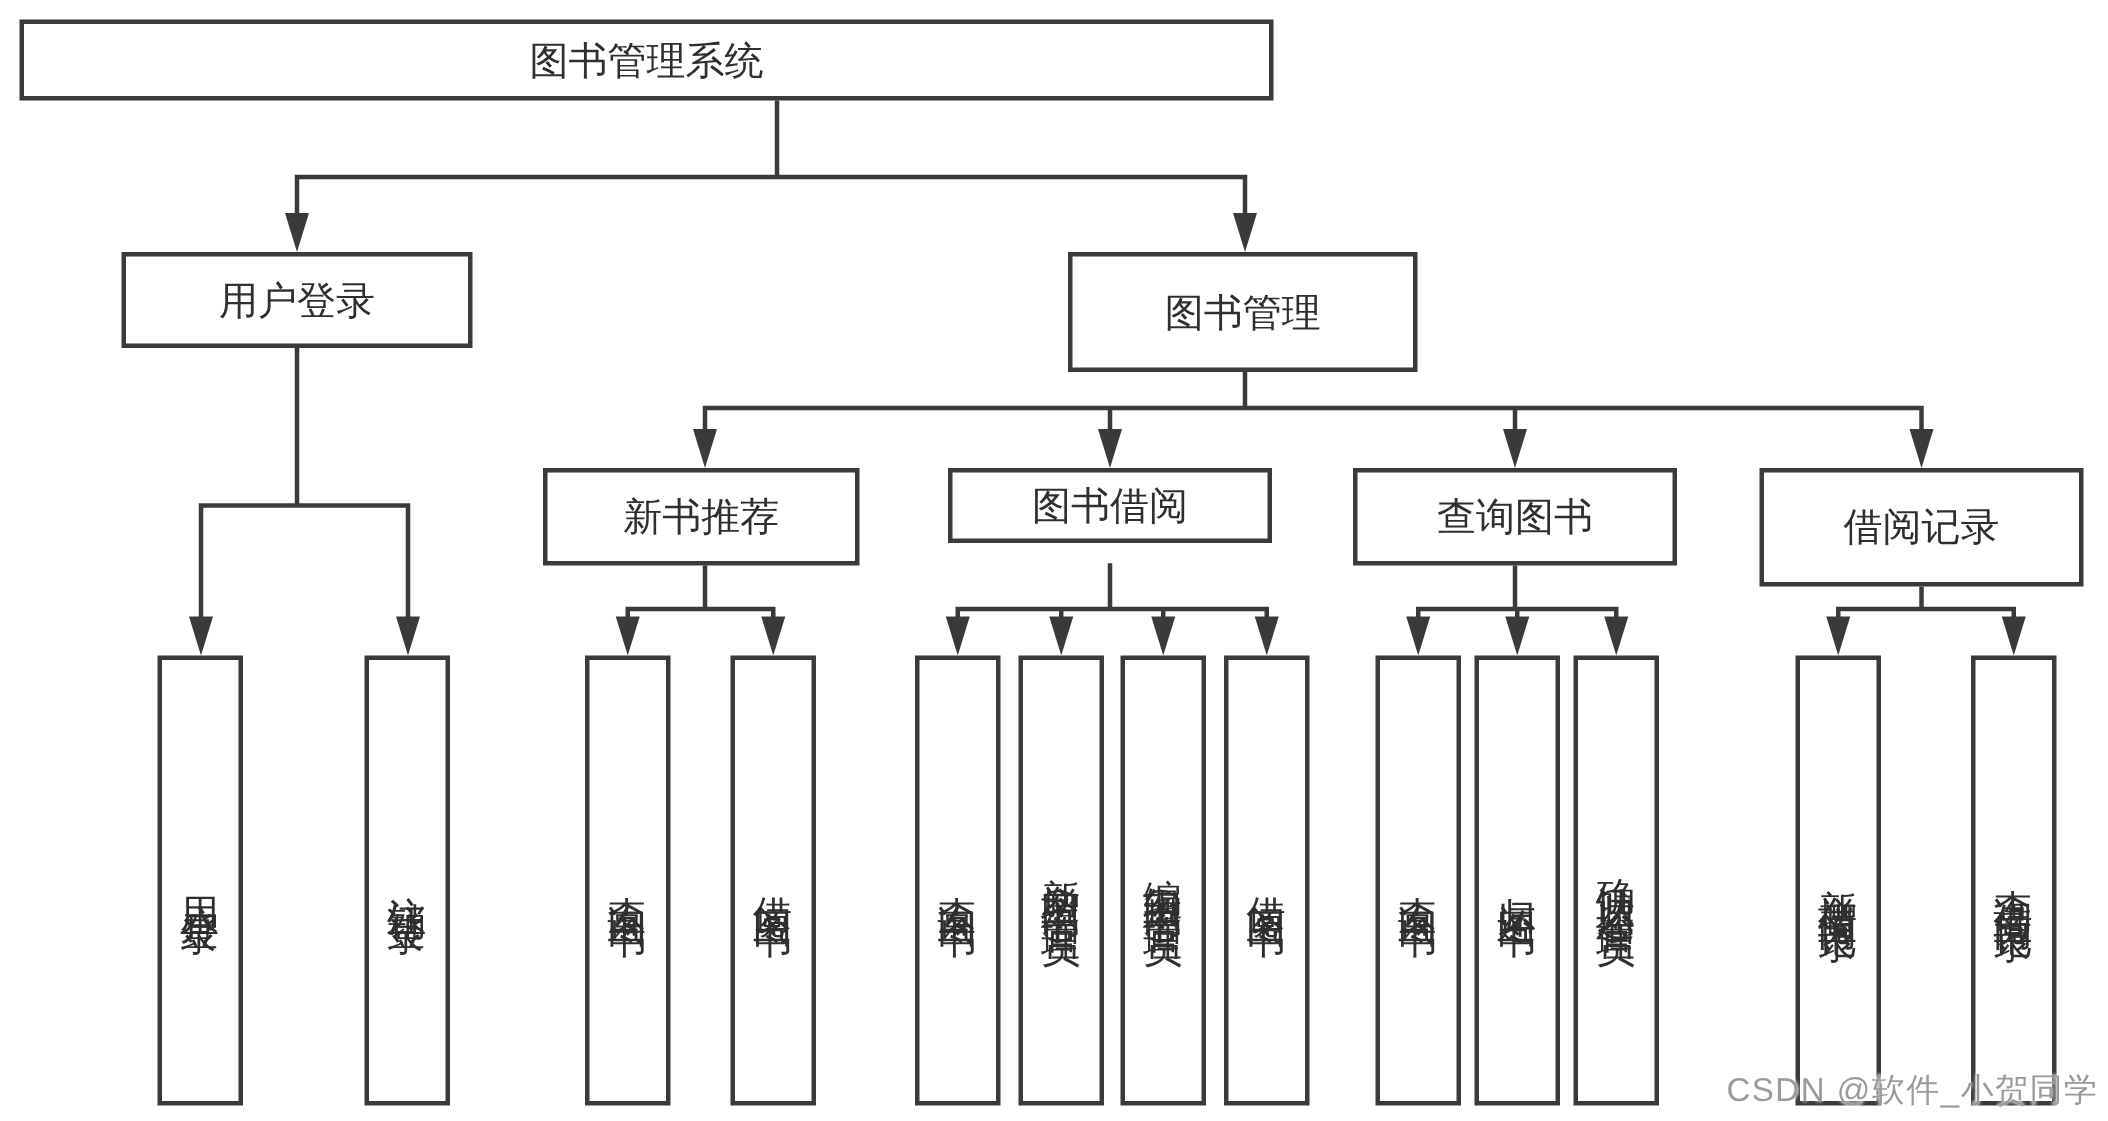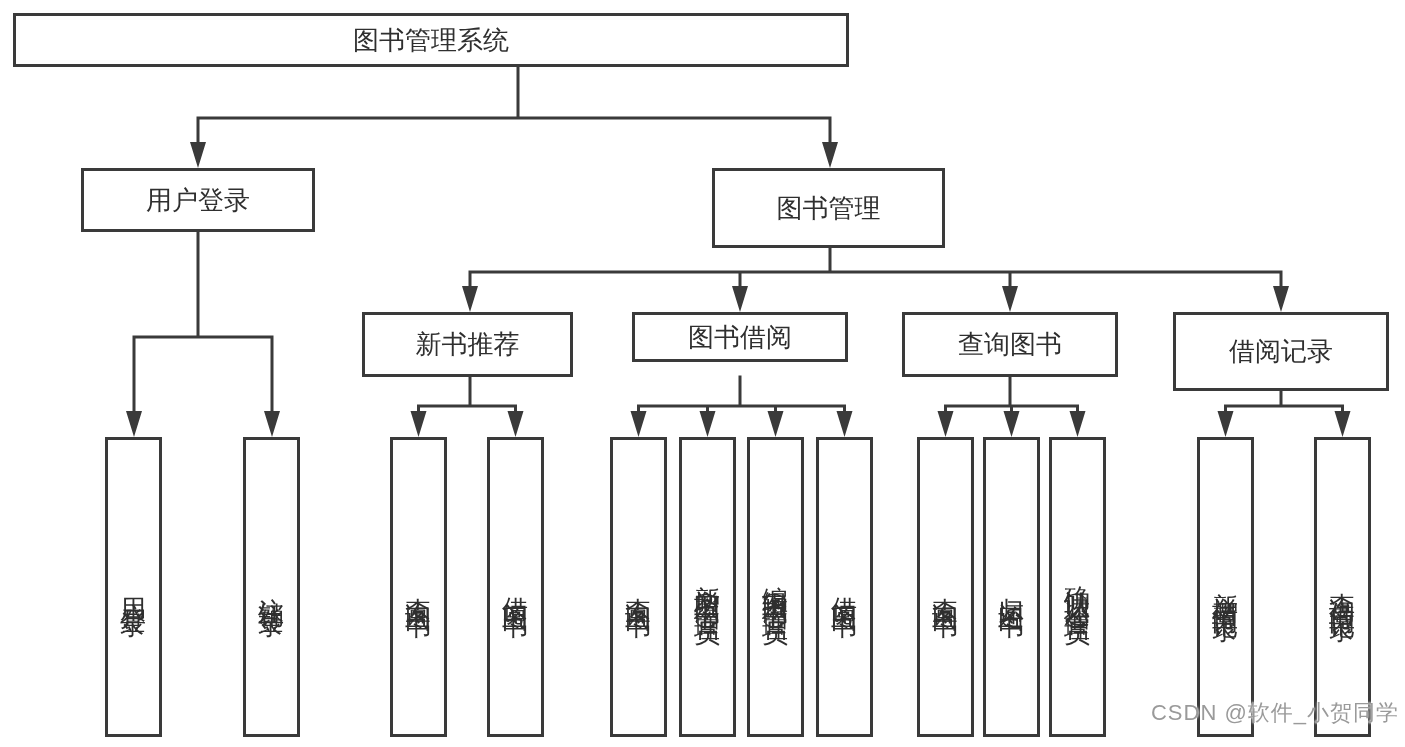--- a/index.html
+++ b/index.html
@@ -30,21 +30,21 @@
     font-size:26px;color:#2f2f2f;
   }
   .leaf .vlbl{
     writing-mode:vertical-rl;
     text-orientation:mixed;
     letter-spacing:5px;
     line-height:1;
     white-space:nowrap;
   }
   .watermark{
-    position:absolute;right:6px;bottom:19px;
+    position:absolute;right:6px;bottom:5px;
     font-size:22px;letter-spacing:1px;
     color:#9a9a9a;
     text-shadow:0 0 3px rgba(255,255,255,0.95),0 0 2px rgba(255,255,255,0.9);
     z-index:5;
   }
 </style>
 </head>
 <body>
 
 <div class="canvas">

